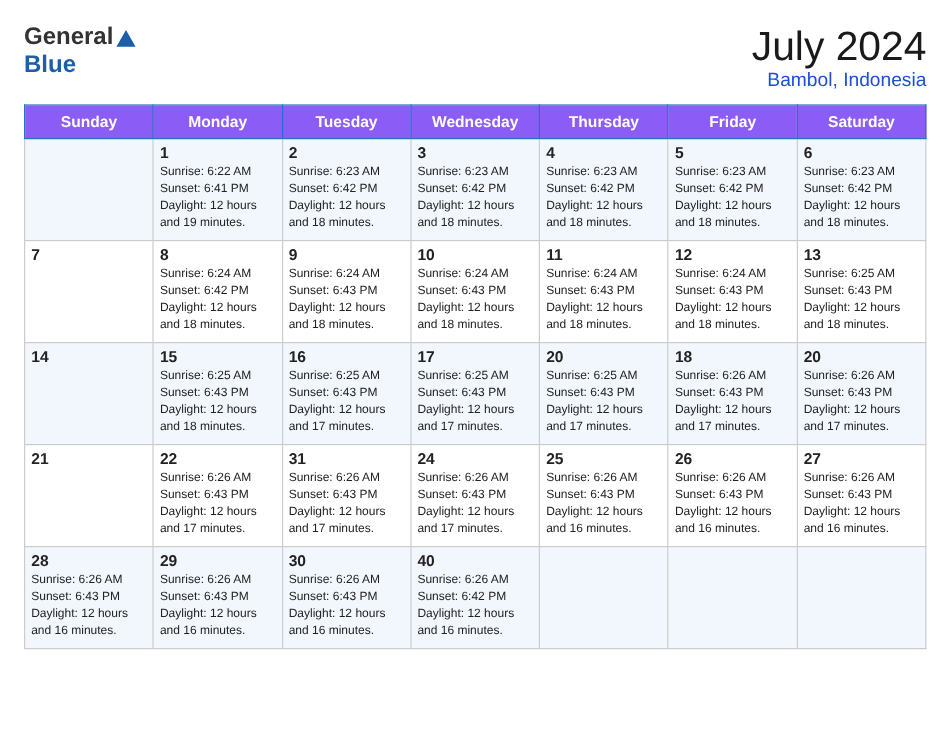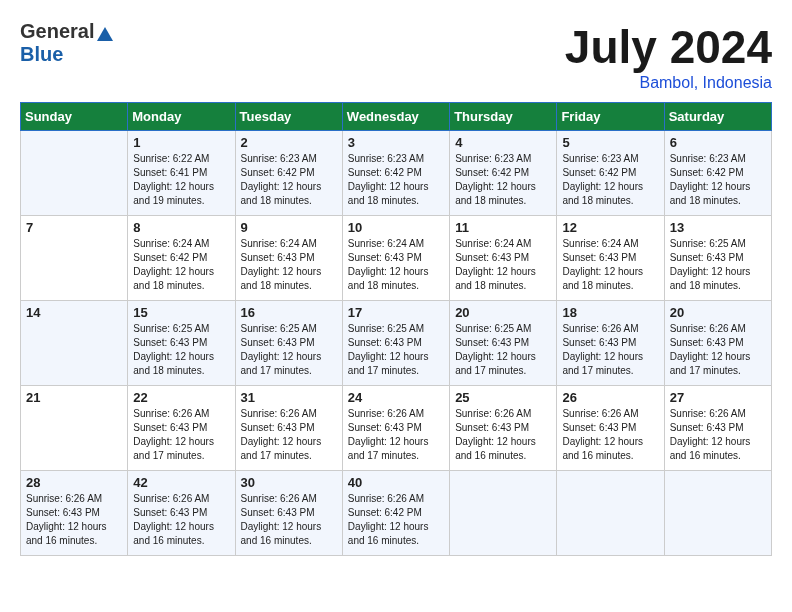--- a/index.html
+++ b/index.html
@@ -18,40 +18,40 @@
     }
     .logo {
       display: flex;
       flex-direction: column;
       align-items: flex-start;
     }
     .title-block {
       text-align: right;
     }
     .title-month {
-      font-size: 46px;
-      font-weight: bold;
+      font-size: 34px;
+      font-weight: normal;
       color: #1a1a1a;
     }
     .title-location {
       font-size: 16px;
       color: #1d4ed8;
     }
     table {
       width: 100%;
       border-collapse: collapse;
       table-layout: fixed;
     }
     thead tr th {
-      background-color: #15803d;
+      background-color: #8b5cf6;
       color: #fff;
       font-size: 13px;
       font-weight: bold;
       padding: 6px 4px;
-      text-align: left;
+      text-align: center;
       border: 1px solid #2a6fc7;
     }
     tbody tr td {
       vertical-align: top;
       border: 1px solid #ccc;
       padding: 4px 5px;
       font-size: 11px;
       color: #222;
       height: 85px;
     }
@@ -67,21 +67,21 @@
       display: block;
       margin-bottom: 2px;
     }
     .day-info {
       font-size: 10px;
       color: #222;
       line-height: 1.4;
     }
     .logo-container {
       display: flex;
-      align-items: flex-end;
+      align-items: center;
       gap: 2px;
     }
     .logo-text-general { color: #333; font-size: 20px; font-weight: bold; }
     .logo-text-blue { color: #1a5fa8; font-size: 20px; font-weight: bold; text-align: right; }
   </style>
 </head>
 <body>
 
 <div class="header">
   <div class="logo">
@@ -302,21 +302,21 @@
       </tr>
       <tr>
         <td>
           <span class="day-number">28</span>
           <div class="day-info" style="white-space: pre-line;">Sunrise: 6:26 AM
 Sunset: 6:43 PM
 Daylight: 12 hours
 and 16 minutes.</div>
         </td>
         <td>
-          <span class="day-number">42</span>
+          <span class="day-number">29</span>
           <div class="day-info" style="white-space: pre-line;">Sunrise: 6:26 AM
 Sunset: 6:43 PM
 Daylight: 12 hours
 and 16 minutes.</div>
         </td>
         <td>
           <span class="day-number">30</span>
           <div class="day-info" style="white-space: pre-line;">Sunrise: 6:26 AM
 Sunset: 6:43 PM
 Daylight: 12 hours

